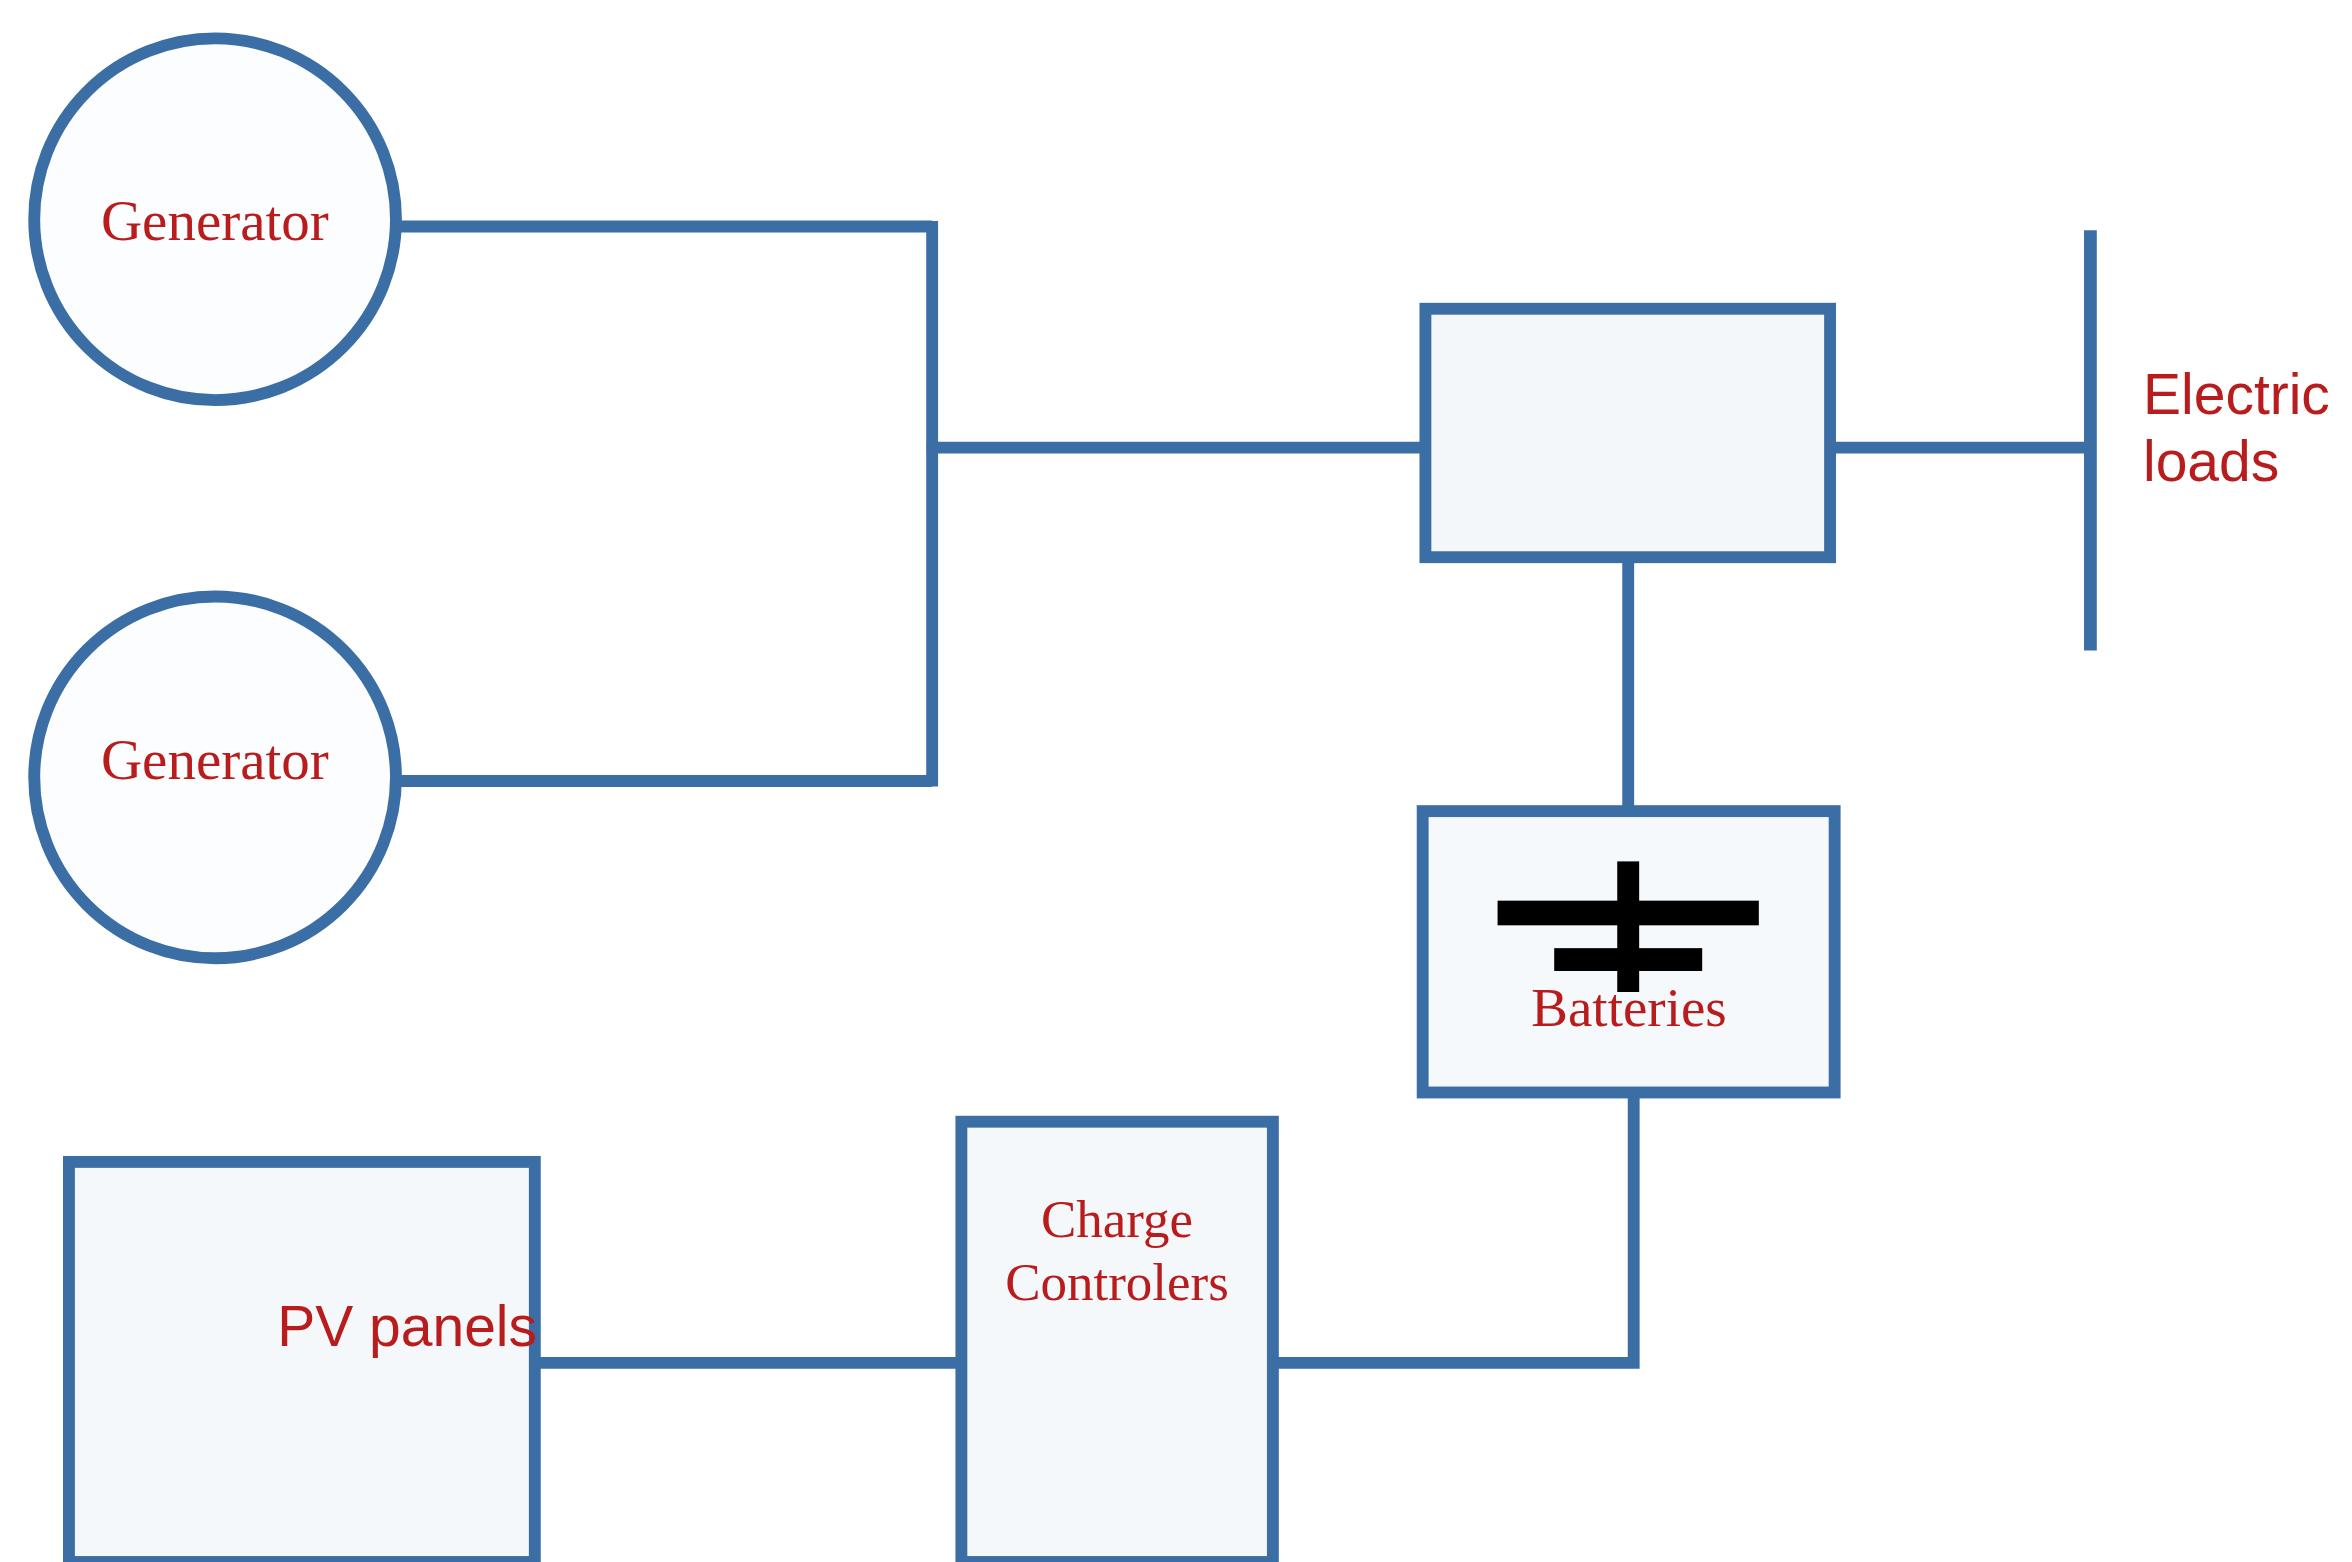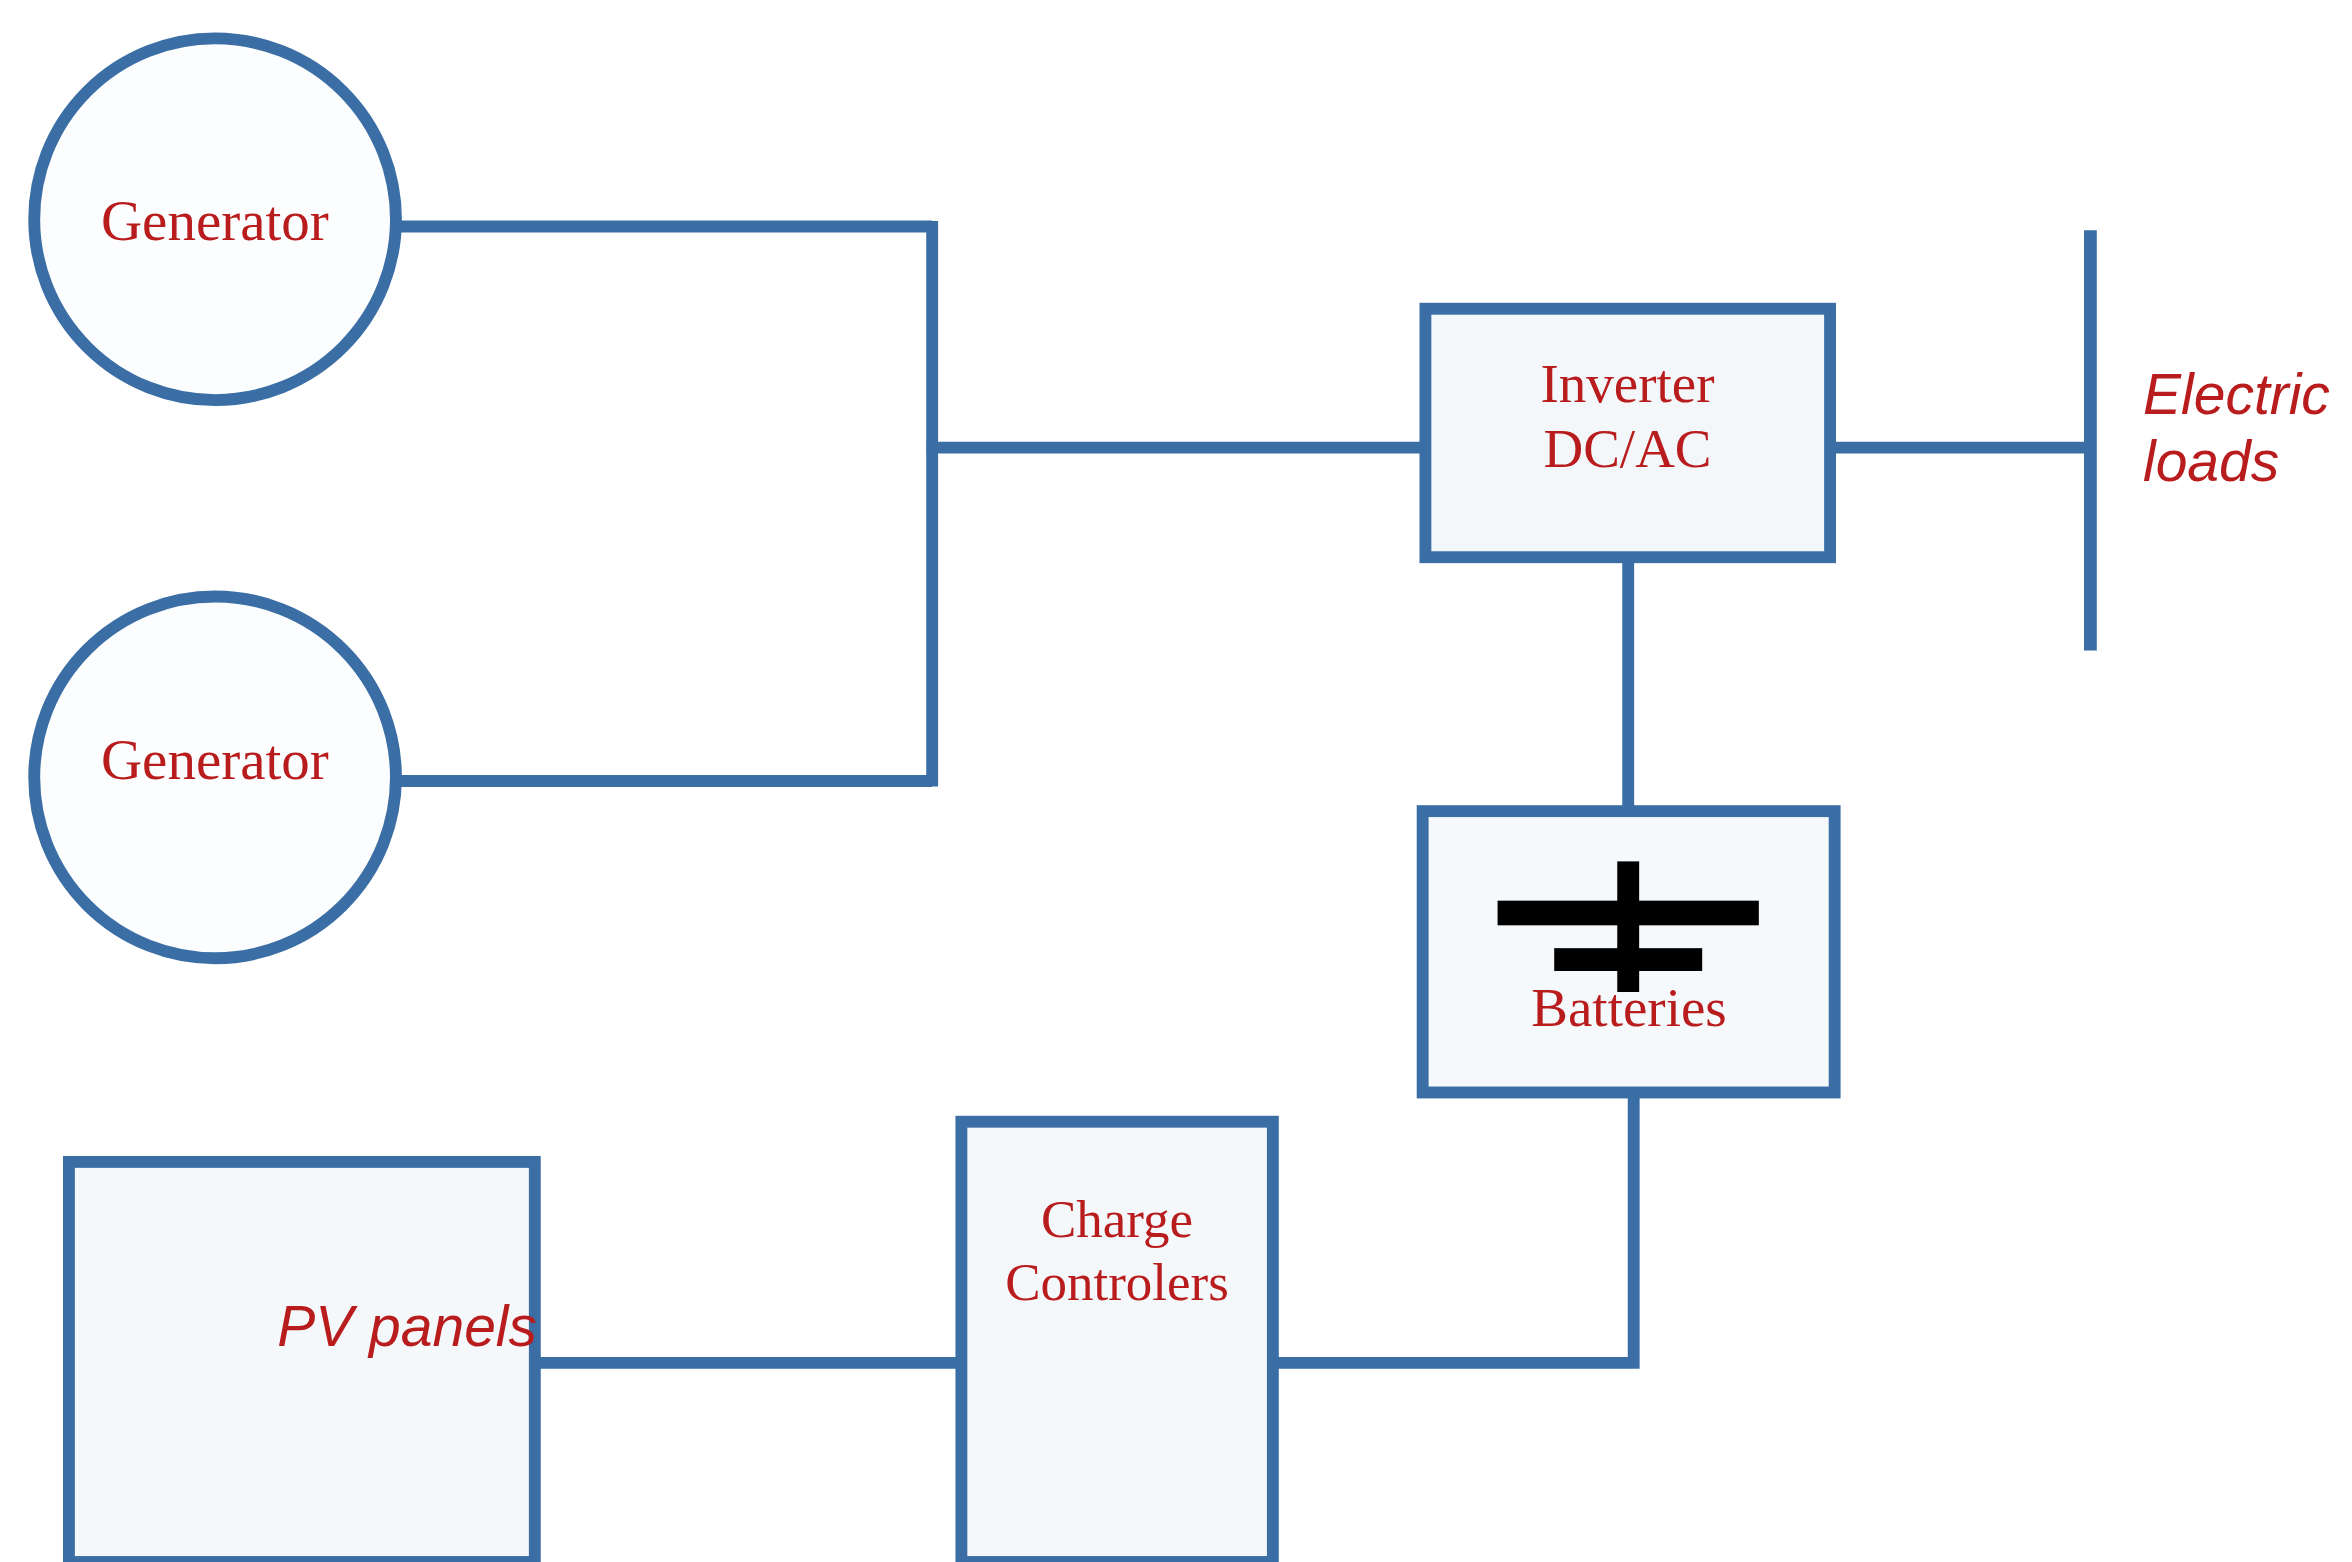--- a/index.html
+++ b/index.html
@@ -31,21 +31,20 @@
     color: #b91c1c;
     line-height: 1.18;
     white-space: pre-line;
     pointer-events: none;
   }
   .serif-label {
     font-family: "Liberation Serif", "DejaVu Serif", serif;
   }
   .sans-label {
     font-family: "Liberation Sans", "DejaVu Sans", sans-serif;
-    font-style: italic;
   }
   
   #gen-1-label, #gen-2-label {
     font-size: 57px;
   }
   #gen-1-label { left: 27.4px;  top: 187px; width: 375px; }
   #gen-2-label { left: 27.4px;  top: 726px; width: 375px; }
   
   #inverter-label {
     left: 1425px; top: 352px; width: 405px;
@@ -118,22 +117,20 @@
 
     <rect x="1052" y="1228" width="341" height="482" fill="#f5f8fa" stroke="#3a6ea5" stroke-width="13"></rect>
 
     <rect x="75" y="1272" width="510" height="438" fill="#f5f8fa" stroke="#3a6ea5" stroke-width="13"></rect>
   </svg>
 
   <div class="node-label serif-label" id="gen-1-label">Generator</div>
 
   <div class="node-label serif-label" id="gen-2-label">Generator</div>
 
-  <div class="node-label serif-label" id="inverter-label">Inverter
-DC/AC</div>
 
   <div class="node-label serif-label" id="batteries-label">Batteries</div>
 
   <div class="node-label serif-label" id="charge-controlers-label">Charge
 Controlers</div>
 
   <div class="node-label sans-label" id="pv-panels-label">PV panels</div>
 
   <div class="node-label sans-label" id="electric-loads-label">Electric
 loads</div>

